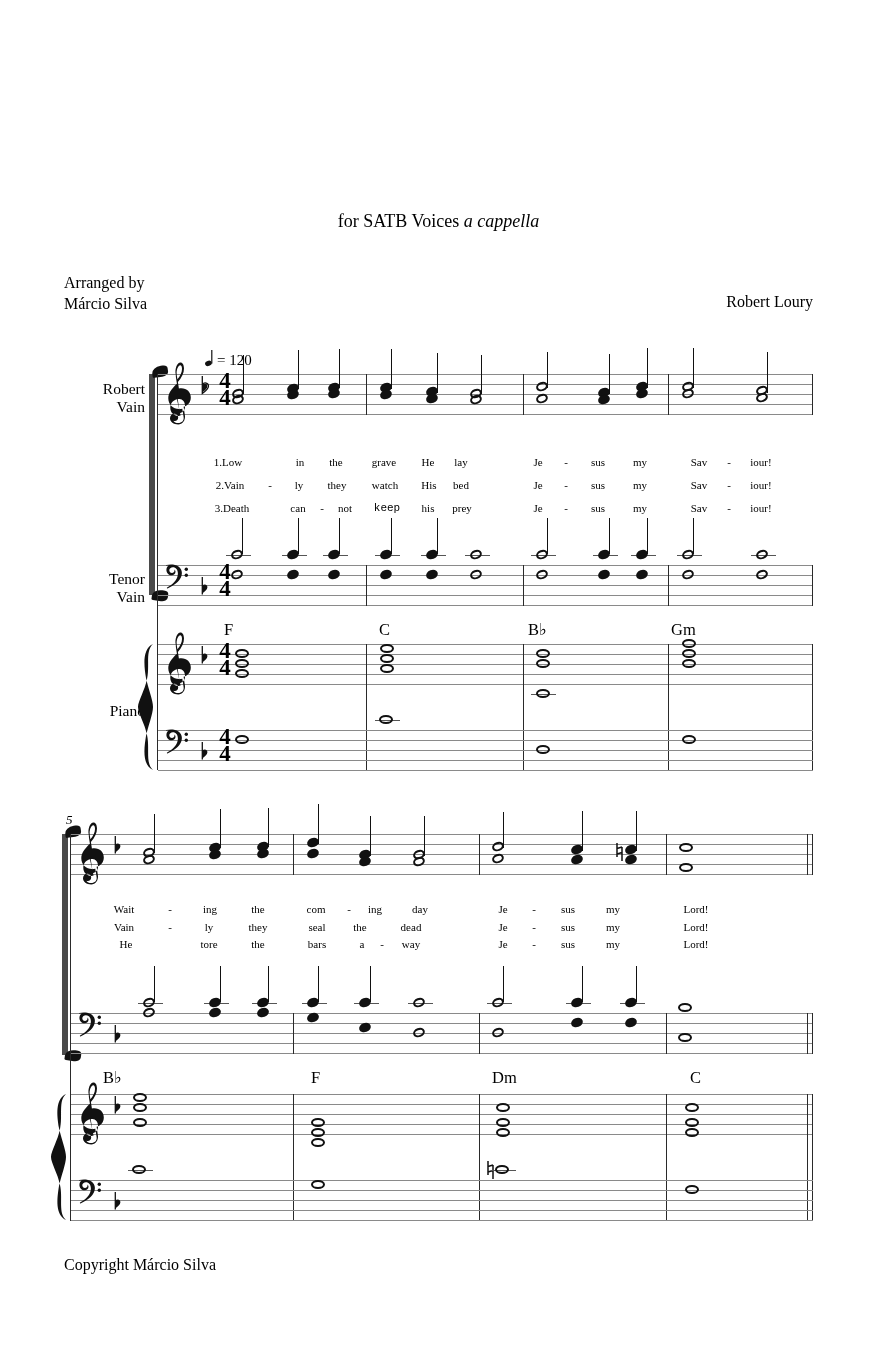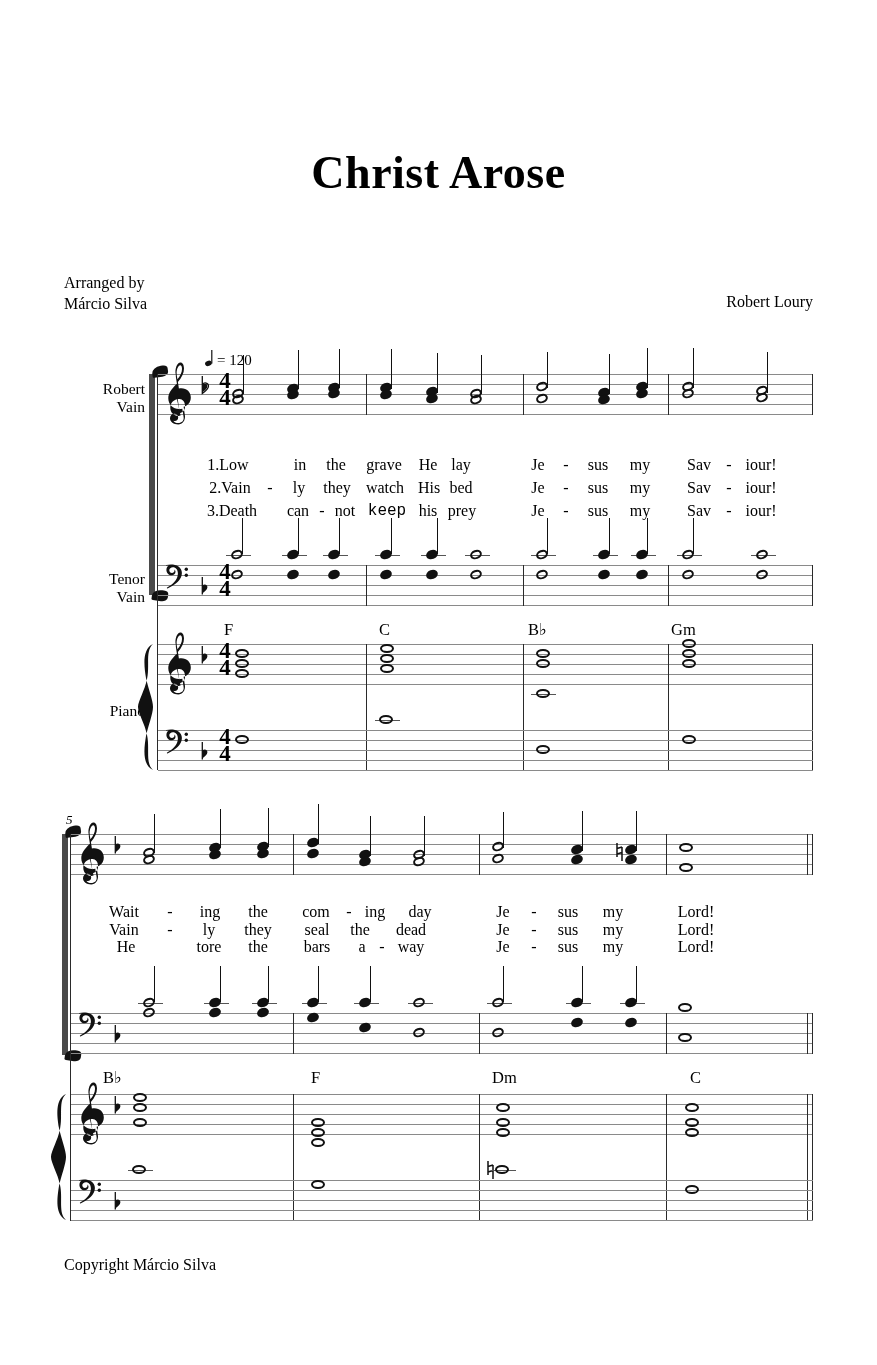--- a/index.html
+++ b/index.html
@@ -119,31 +119,31 @@
   }
   .stem { position: absolute; width: 1.4px; background: #111; }
   .ledger { position: absolute; height: 1.3px; background: #555; }
 
   .accid { position: absolute; font-size: 0; line-height: 0; }
   .accid svg { display: block; }
 
   
   .lyricline {
     position: absolute; height: 19px; white-space: nowrap;
-    font-size: 16px;
+    font-size: 11px;
   }
   .lyr { position: absolute; transform: translateX(-50%); }
   .hy { position: absolute; transform: translateX(-50%); }
 </style>
 </head>
 <body>
 
 <div class="page">
 
-  <div class="title">Christ Arose</div>
+  <div class="subtitle"><span>for SATB Voices </span><span class="ital">a cappella</span></div>
 
   <div class="arranger">
     <div>Arranged by</div>
     <div>Márcio Silva</div>
   </div>
   <div class="composer">Robert Loury</div>
   <div class="copyright">Copyright Márcio Silva</div>
 
   <div class="sys" style="left:0;top:0;width:877px;height:800px;">
 

